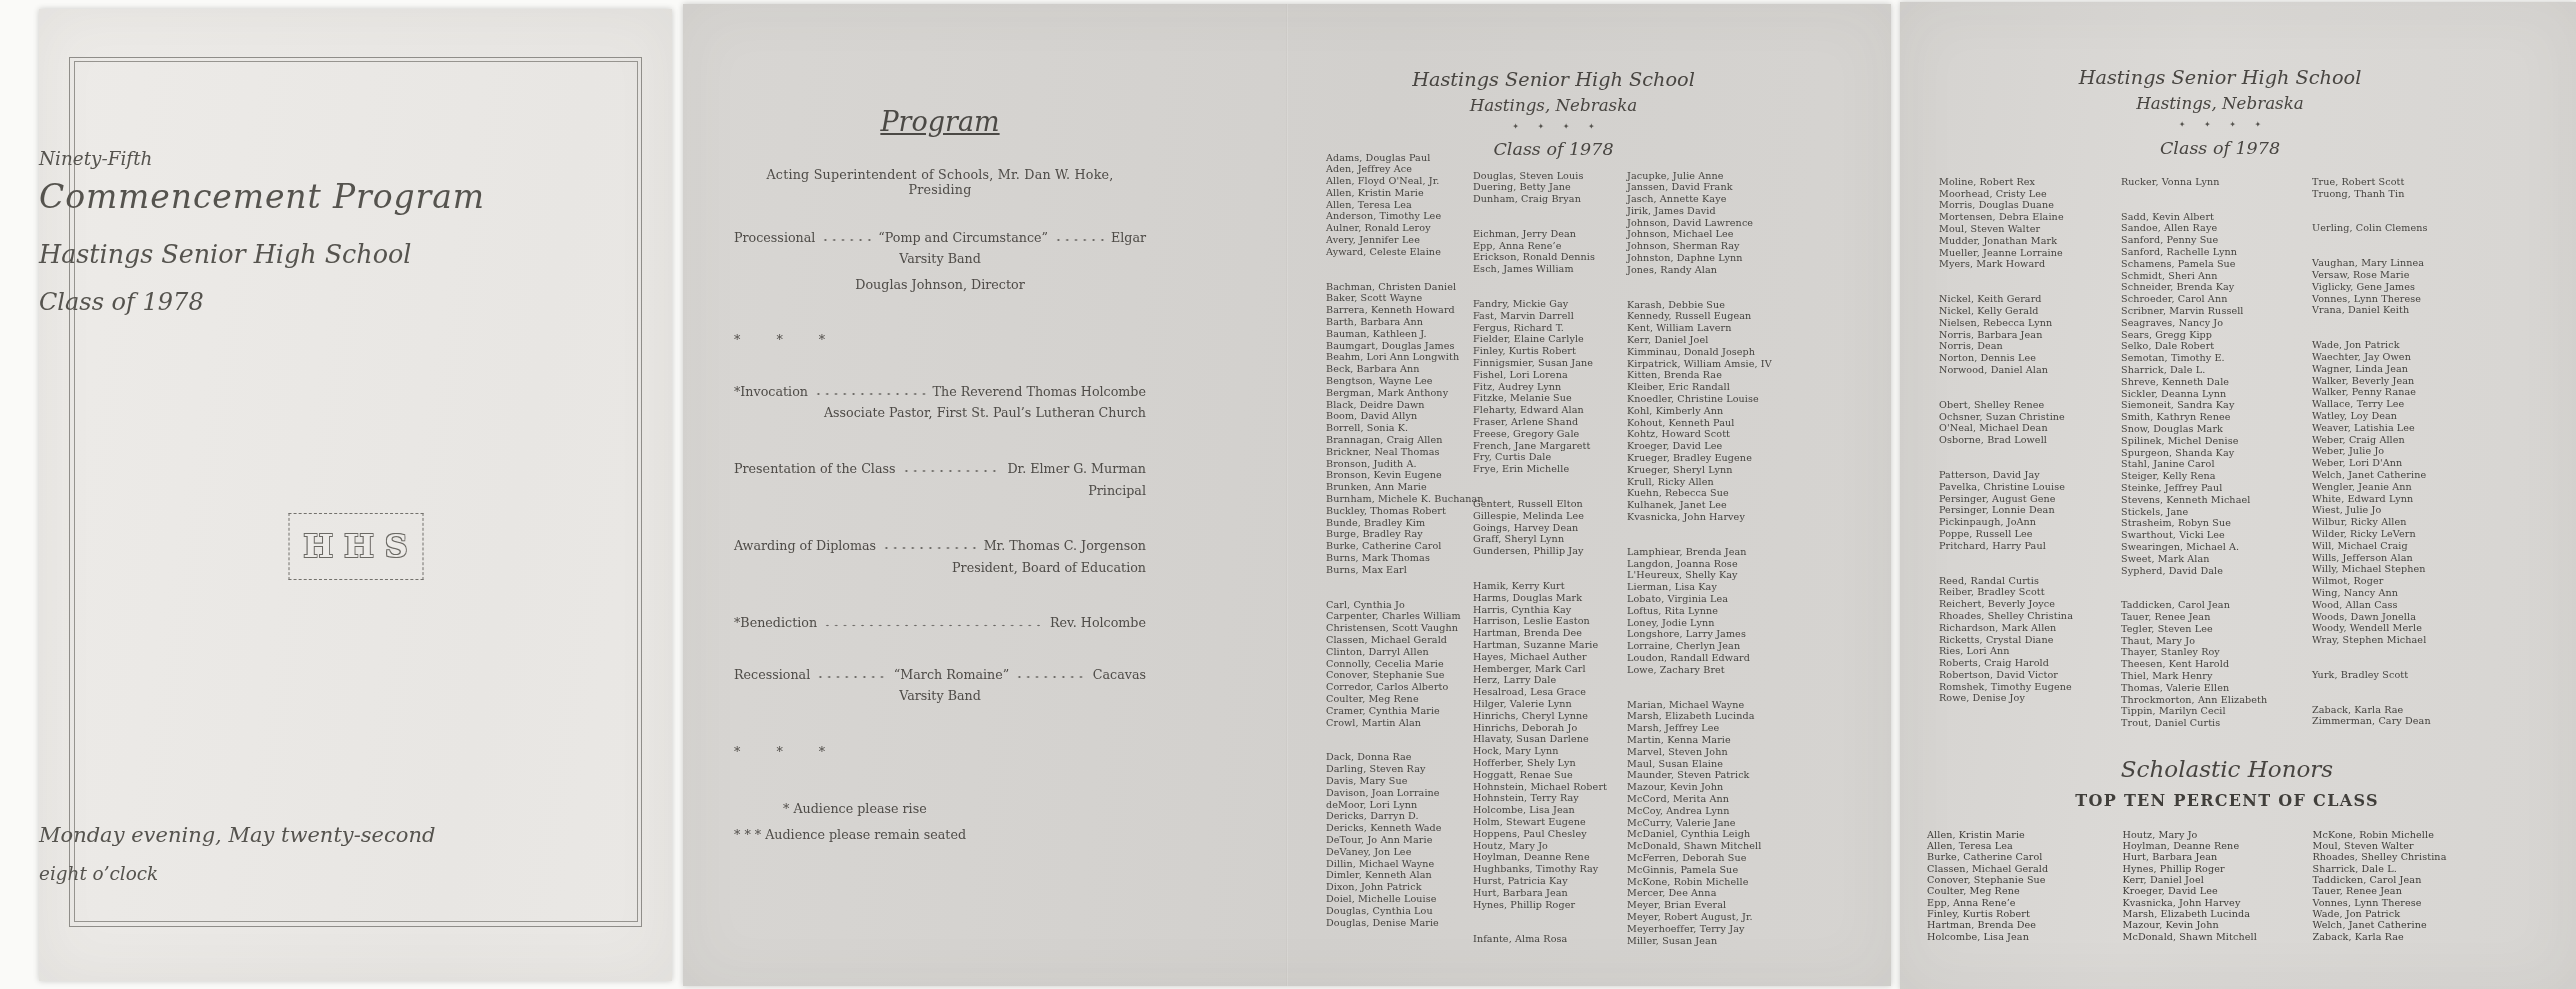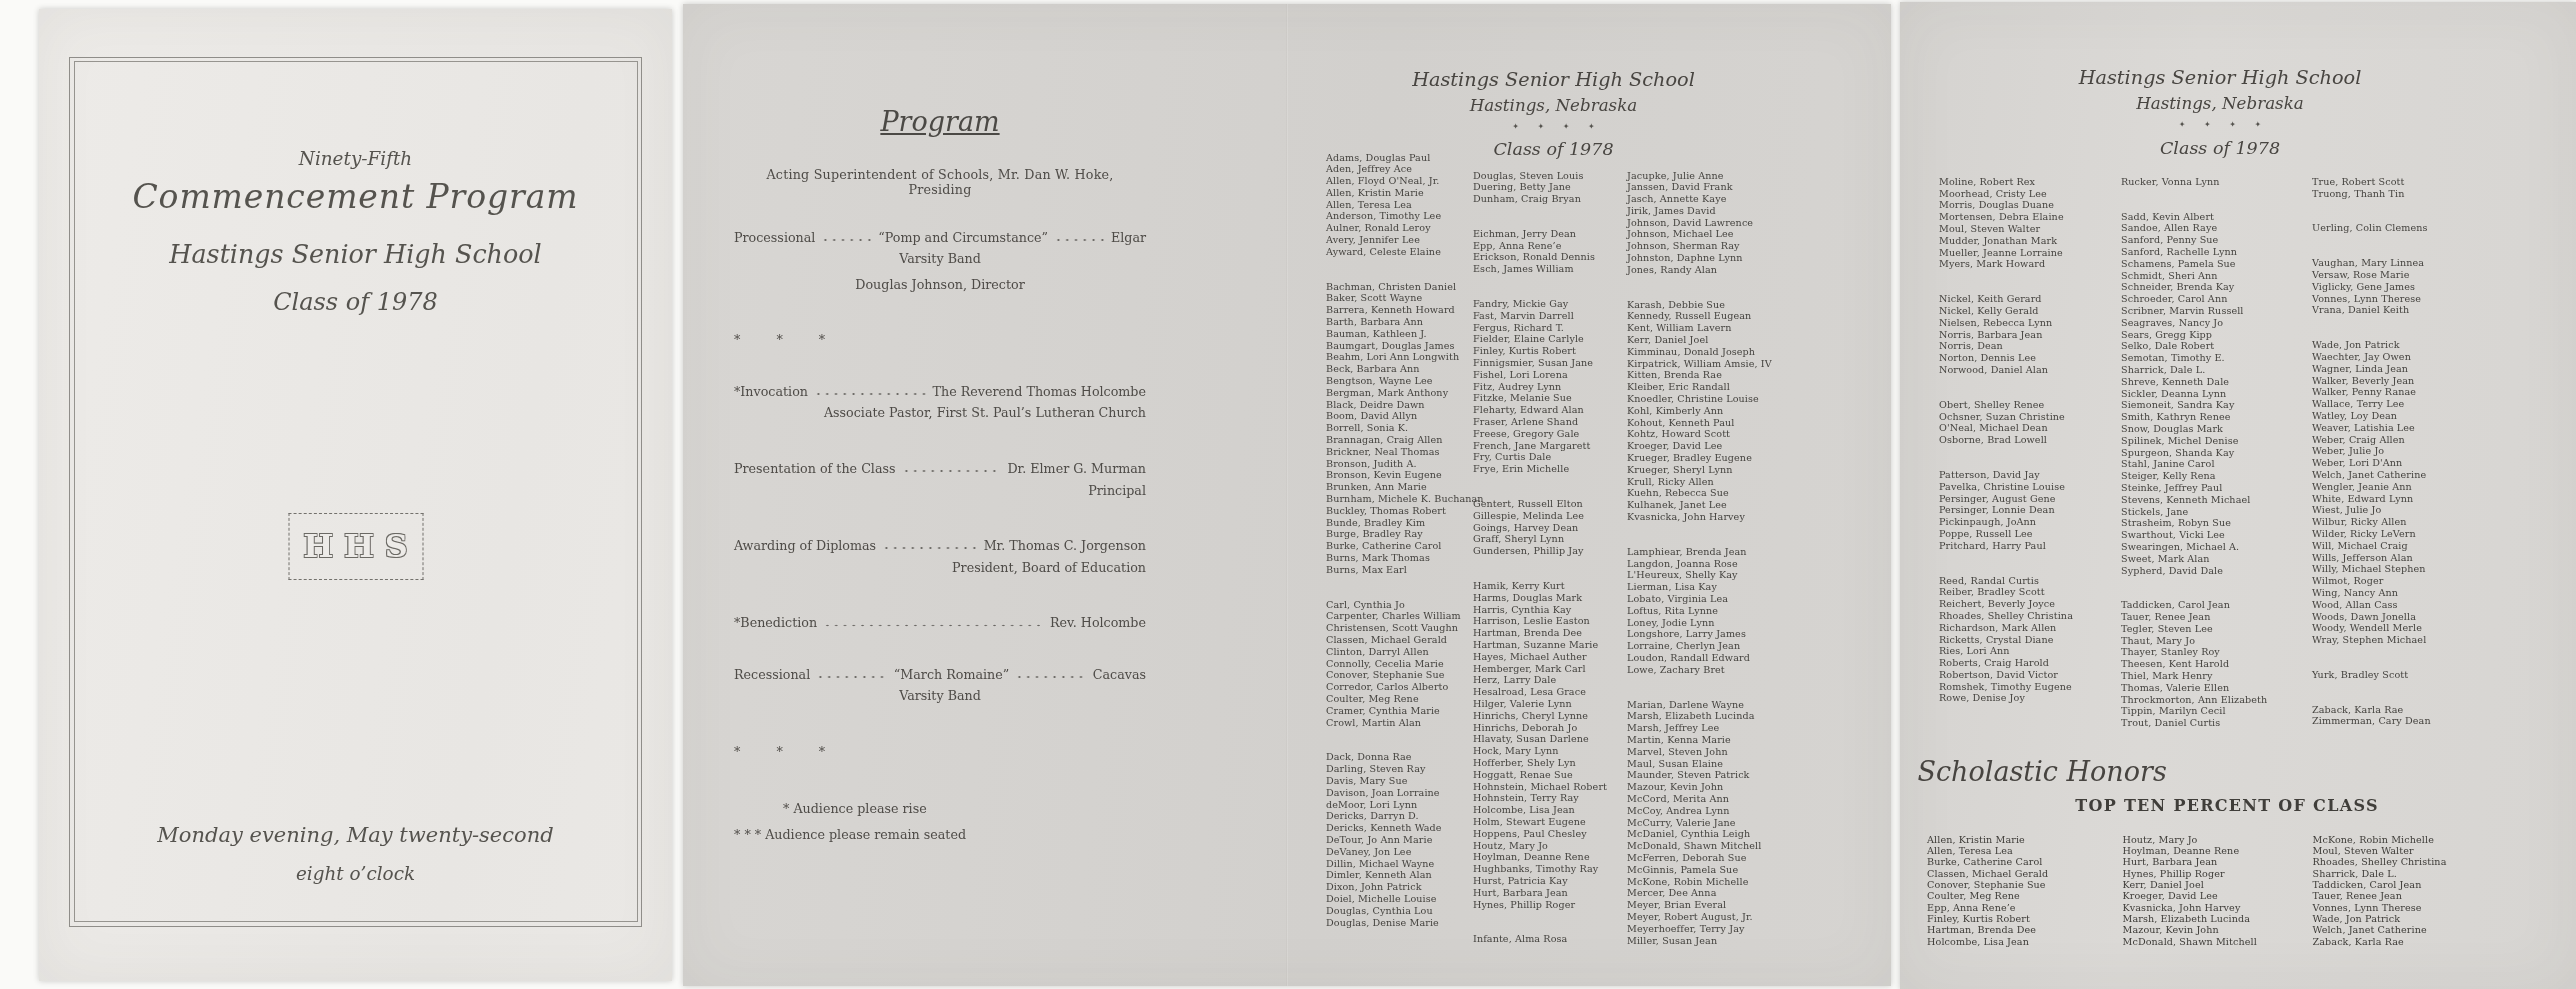--- a/index.html
+++ b/index.html
@@ -7,21 +7,21 @@
     width:2576px;height:989px;position:relative;overflow:hidden;
     background:#fafaf8;
     font-family:"DejaVu Serif","Liberation Serif",serif;
     color:#4a4845;
   }
   .page{position:absolute;box-shadow:0 0 6.1px rgba(0,0,0,.20), inset 0 0 61px rgba(90,82,70,.07);}
   
   #cover{left:39px;top:8.8px;width:633px;height:972px;background:linear-gradient(100deg,#edebe8,#e8e6e3 70%,#eae8e5);}
   #cover-frame{position:absolute;left:30px;right:30px;top:48px;bottom:54px;border:1.4px solid #8f8d89;}
   #cover-frame-inner{position:absolute;inset:3.5px;border:0.9px solid #96948f;}
-  .cover-text{position:absolute;left:0;right:0;text-align:center;font-style:italic;color:#55534e;}
+  .cover-text{position:absolute;left:0;right:0;font-style:italic;color:#55534e;}
   #cover-series{top:139px;font-size:18.4px;}
   #cover-title{top:168px;font-size:33px;letter-spacing:0.9px;}
   #cover-school{top:230px;font-size:25.4px;}
   #cover-class{top:279px;font-size:24px;}
   #cover-monogram{position:absolute;left:50%;top:504px;transform:translateX(-50%);
     width:133px;height:65px;border:1.8px dashed #73716c;display:flex;align-items:center;justify-content:center;}
   #cover-monogram span{
     font-size:32px;letter-spacing:10.5px;padding-left:10.5px;font-weight:bold;color:#edebe8;
     text-shadow:-0.9px -0.9px 0 #6b6964,0.9px -0.9px 0 #6b6964,-0.9px 0.9px 0 #6b6964,0.9px 0.9px 0 #6b6964;}
   #cover-venue{top:774px;font-size:21px;}
@@ -62,21 +62,21 @@
   #mid-names .name-col:nth-child(1){left:643px;top:148px;}
   #mid-names .name-col:nth-child(2){left:790px;top:166px;}
   #mid-names .name-col:nth-child(3){left:944px;top:166px;}
   
   #rightpage{left:1900px;top:1.8px;width:676px;height:988px;background:linear-gradient(95deg,#d5d3d0,#dbd9d6 40%,#d7d5d2);}
   #right-names .name-col:nth-child(1){left:39px;top:174px;}
   #right-names .name-col:nth-child(2){left:221px;top:174px;}
   #right-names .name-col:nth-child(3){left:412px;top:174px;}
   
   #honors{position:absolute;left:17.5px;top:754px;width:619px;}
-  #honors-title{font-style:italic;font-size:27px;margin:0;color:#474440;font-weight:normal;}
+  #honors-title{font-style:italic;font-size:23px;text-align:center;margin:0;color:#474440;font-weight:normal;}
   #honors-subtitle{font-size:16px;letter-spacing:1.3px;text-align:center;margin:8.8px 0 0;color:#403e3a;font-weight:bold;}
   #honors-cols{position:relative;margin-top:19.3px;height:123px;}
   #honors-cols .name-col:nth-child(1){left:9.6px;top:0;}
   #honors-cols .name-col:nth-child(2){left:205px;top:0;}
   #honors-cols .name-col:nth-child(3){left:395px;top:0;}
   #honors-cols .name-line{line-height:11.3px;color:#3e3c38;}
 </style>
 </head>
 <body>
 
@@ -348,21 +348,21 @@
           <div class="name-line">Lierman, Lisa Kay</div>
           <div class="name-line">Lobato, Virginia Lea</div>
           <div class="name-line">Loftus, Rita Lynne</div>
           <div class="name-line">Loney, Jodie Lynn</div>
           <div class="name-line">Longshore, Larry James</div>
           <div class="name-line">Lorraine, Cherlyn Jean</div>
           <div class="name-line">Loudon, Randall Edward</div>
           <div class="name-line">Lowe, Zachary Bret</div>
         </div>
         <div class="name-group">
-          <div class="name-line">Marian, Darlene Wayne</div>
+          <div class="name-line">Marian, Michael Wayne</div>
           <div class="name-line">Marsh, Elizabeth Lucinda</div>
           <div class="name-line">Marsh, Jeffrey Lee</div>
           <div class="name-line">Martin, Kenna Marie</div>
           <div class="name-line">Marvel, Steven John</div>
           <div class="name-line">Maul, Susan Elaine</div>
           <div class="name-line">Maunder, Steven Patrick</div>
           <div class="name-line">Mazour, Kevin John</div>
           <div class="name-line">McCord, Merita Ann</div>
           <div class="name-line">McCoy, Andrea Lynn</div>
           <div class="name-line">McCurry, Valerie Jane</div>

